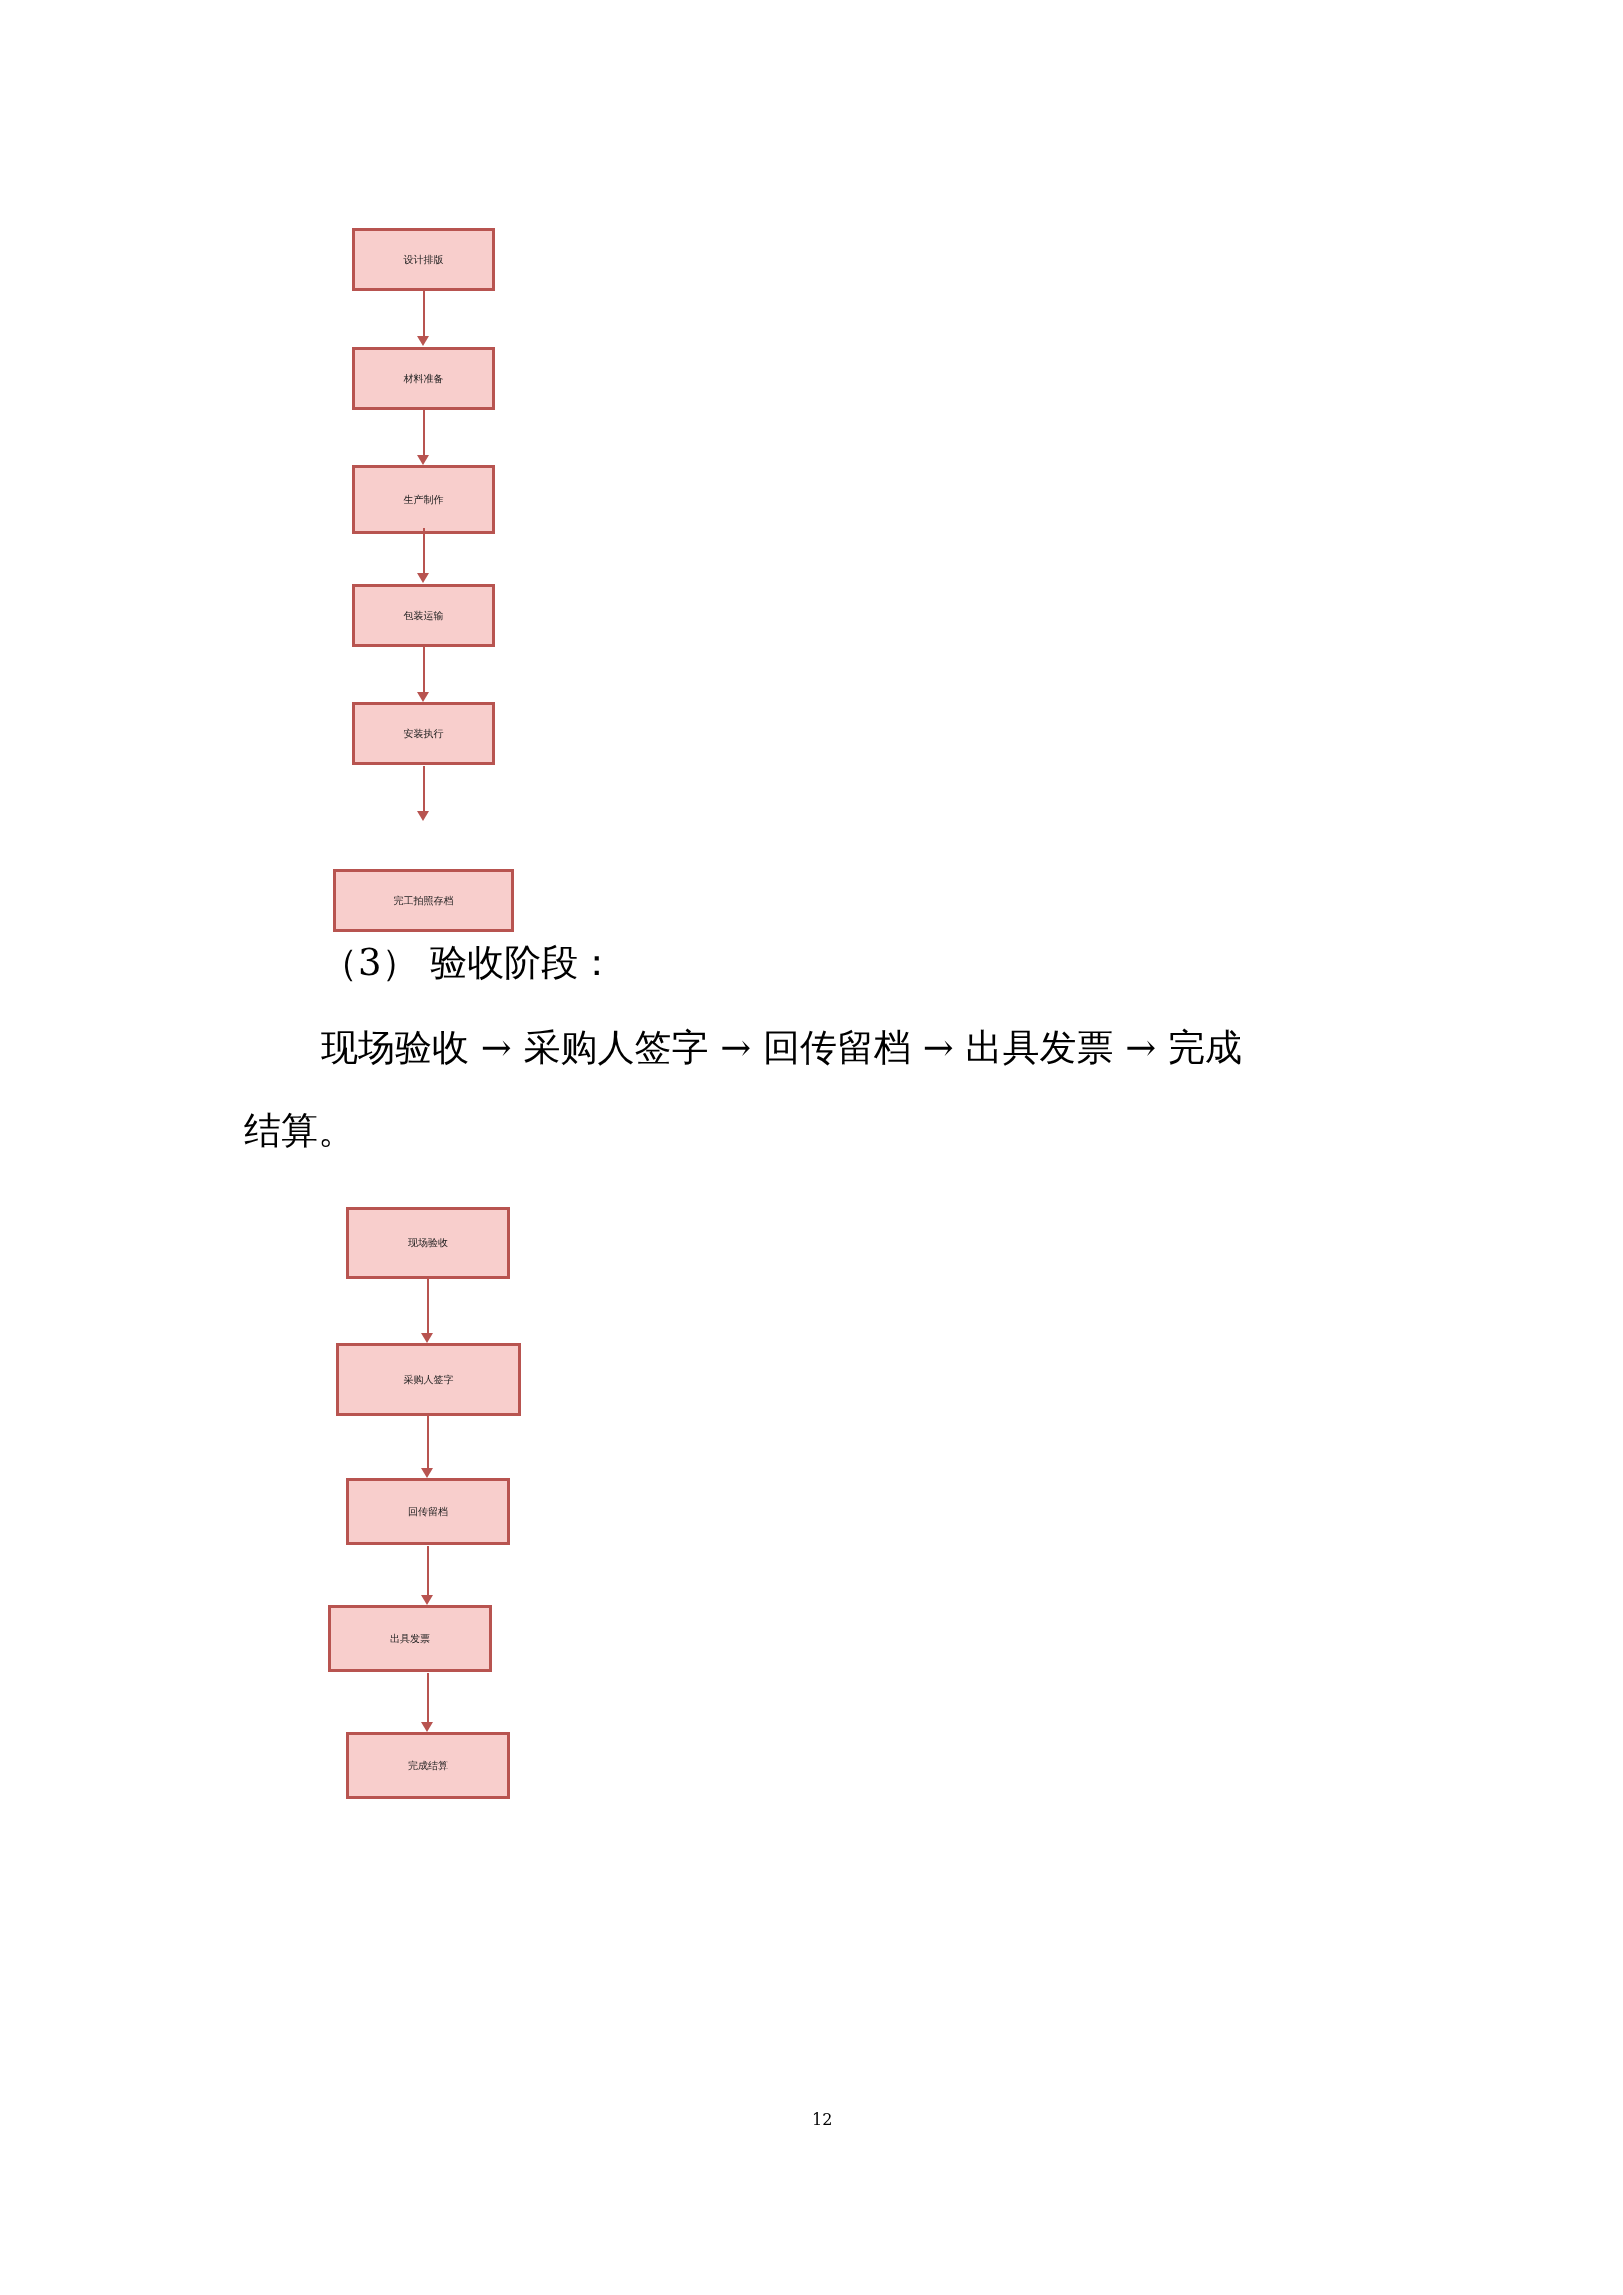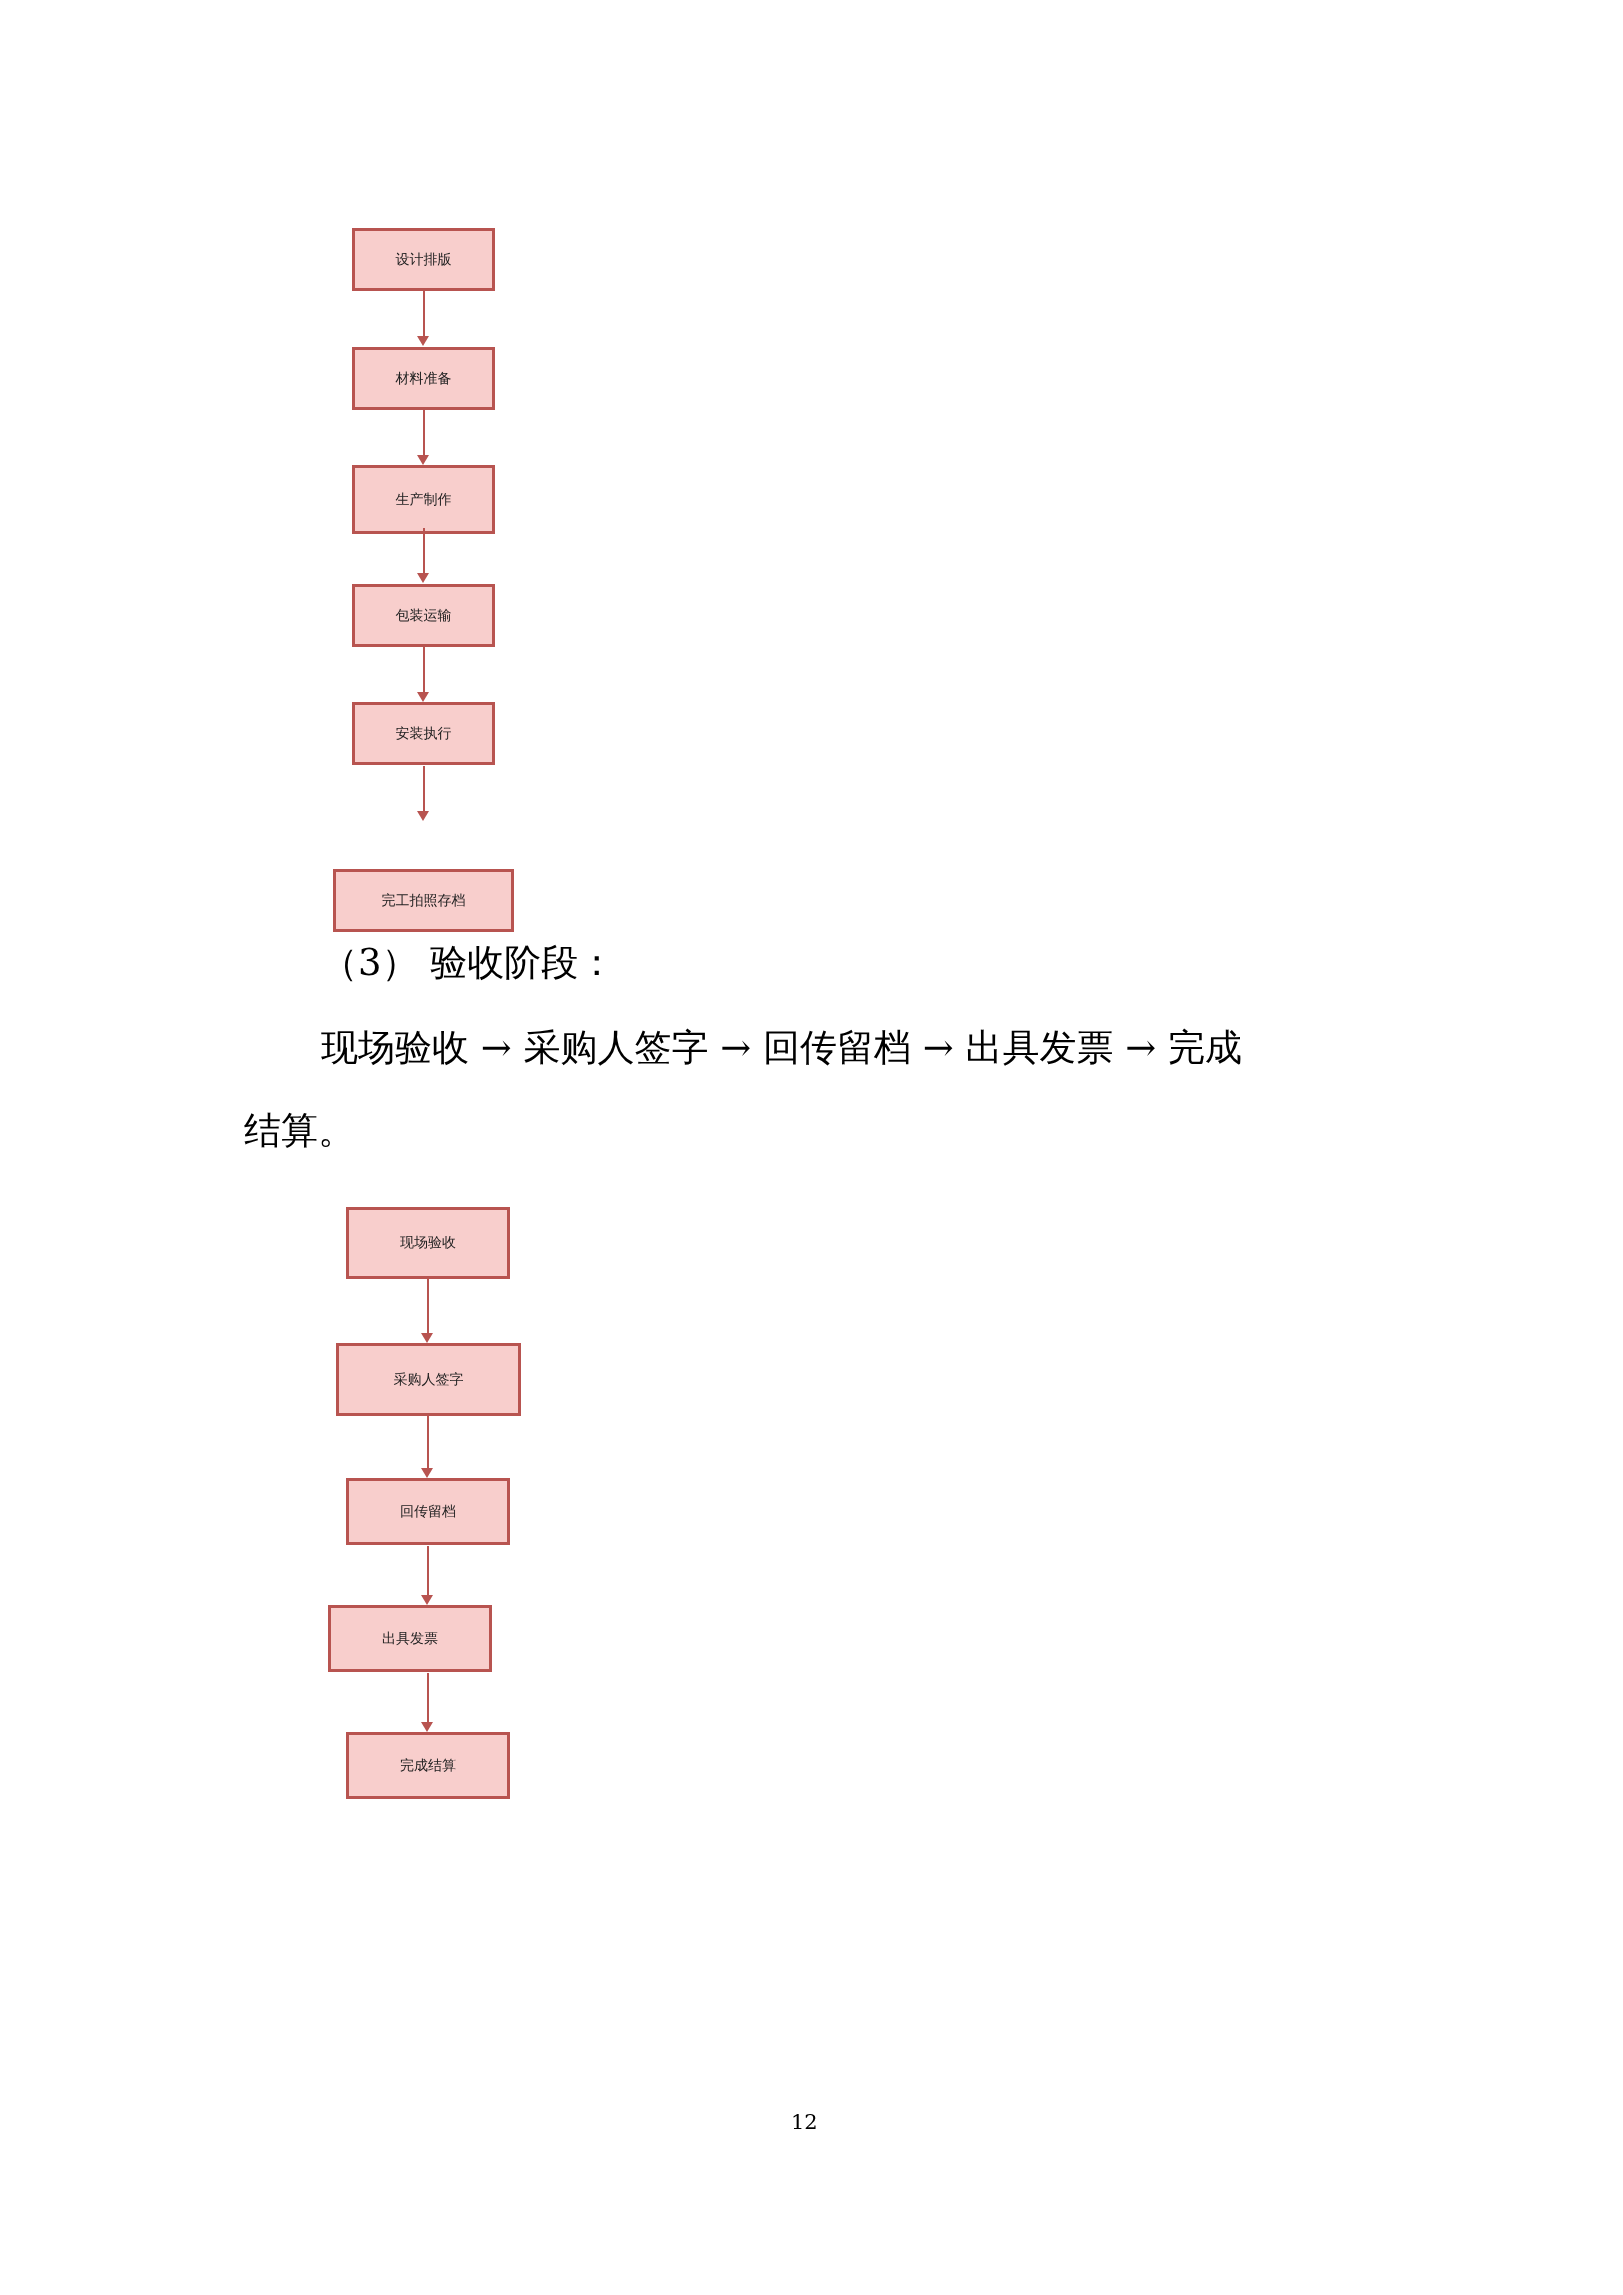--- a/index.html
+++ b/index.html
@@ -1,26 +1,26 @@
 <!DOCTYPE html>
 <html style="font-size:10.5px"><head>
 <meta charset="utf-8">
 <style>
   html, body { margin:0; padding:0; background:#ffffff; }
   body { width:1623px; height:2295px; position:relative; overflow:hidden;
          font-family:"DejaVu Serif","Liberation Serif",serif; color:#000; }
   .box { position:absolute; box-sizing:border-box; background:#f8cecc;
          border:3.3px solid #b85450; display:flex; align-items:center; justify-content:center;
-         font-family:"DejaVu Sans","Liberation Sans",sans-serif; font-size:14px; color:#222; }
+         font-family:"DejaVu Sans","Liberation Sans",sans-serif; font-size:10px; color:#222; }
   .conn { position:absolute; width:2px; background:#b85450; }
   .arrowhead { position:absolute; width:0; height:0;
                border-left:6.5px solid transparent; border-right:6.5px solid transparent;
                border-top:10.5px solid #b85450; }
   .text-line { position:absolute; font-size:37px; white-space:pre; line-height:1; }
-  .pagenum { position:absolute; font-size:21px; left:791px; top:2110px; }
+  .pagenum { position:absolute; font-size:16px; left:812px; top:2110px; }
 </style>
 </head>
 <body>
 
 <div>
   <div class="box" style="left:352px;top:228px;width:143px;height:63px;">
       <span>设计排版</span>
     </div>
   <div class="conn" style="left:423px;top:291px;height:46px;"></div>
   <div class="arrowhead" style="left:417px;top:336px;"></div>

